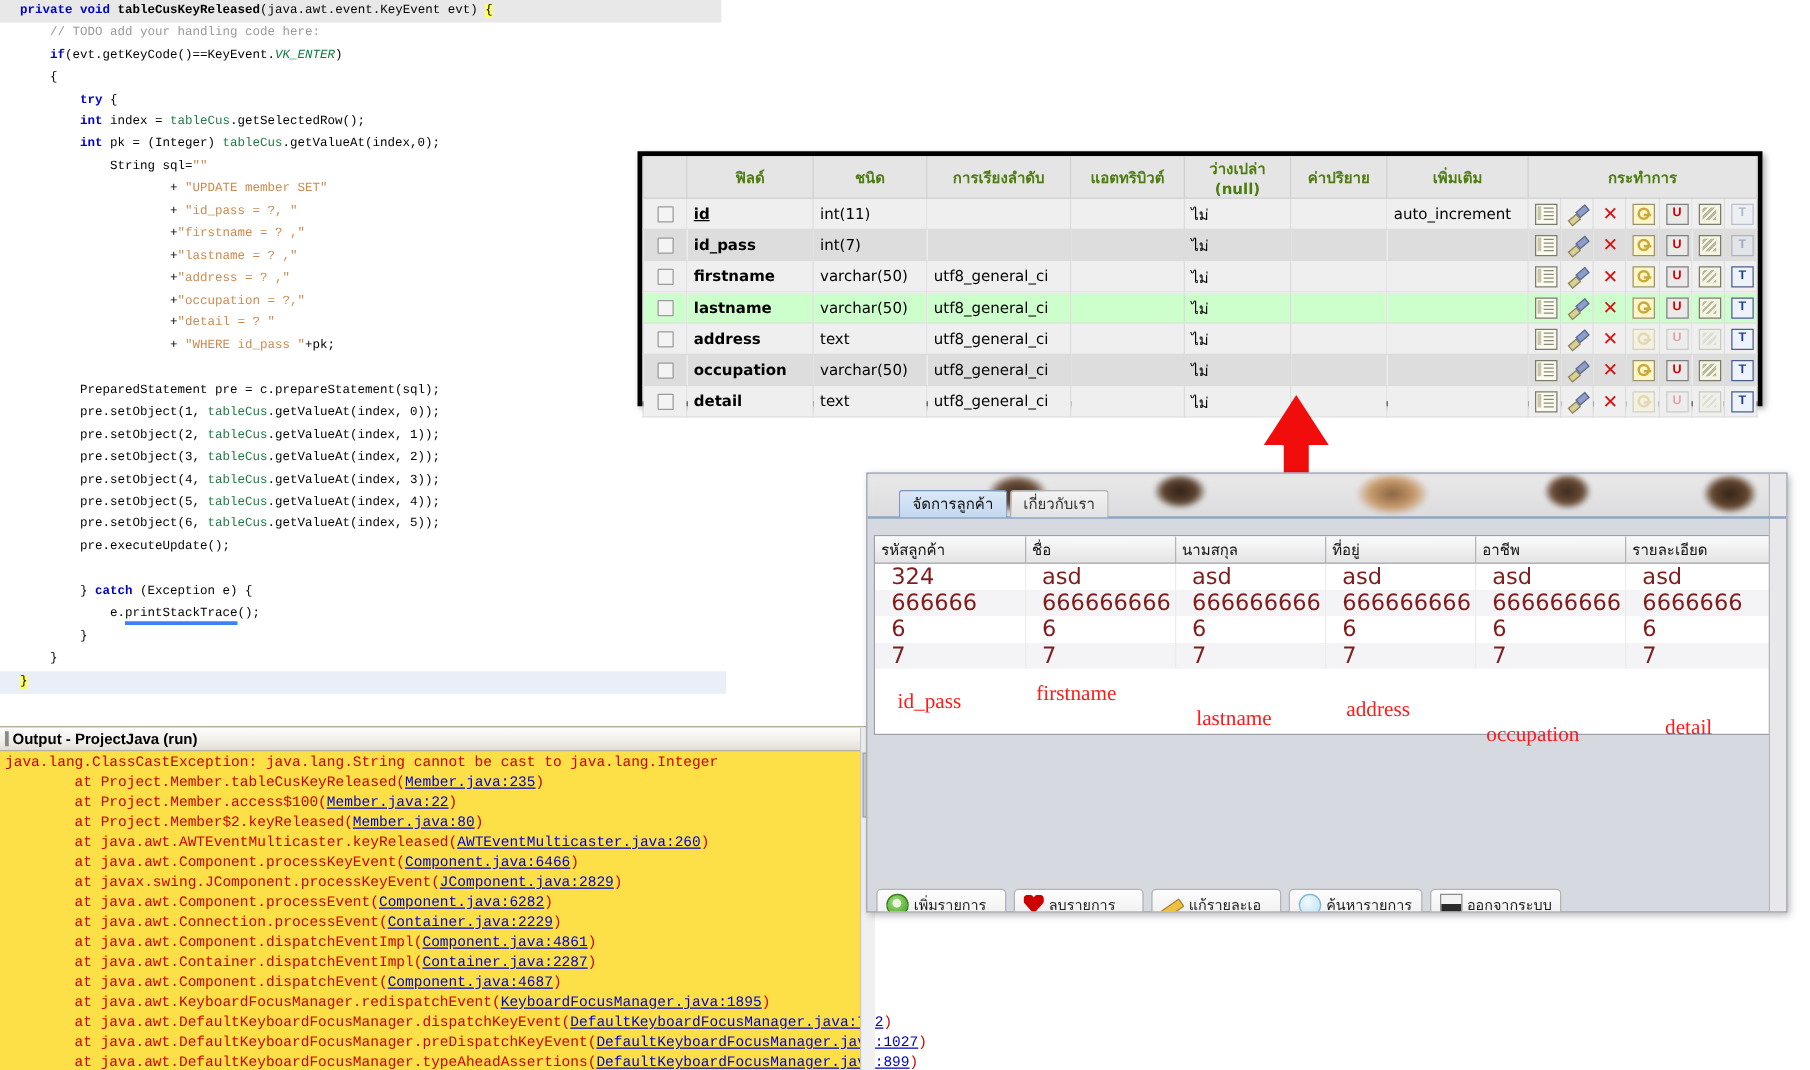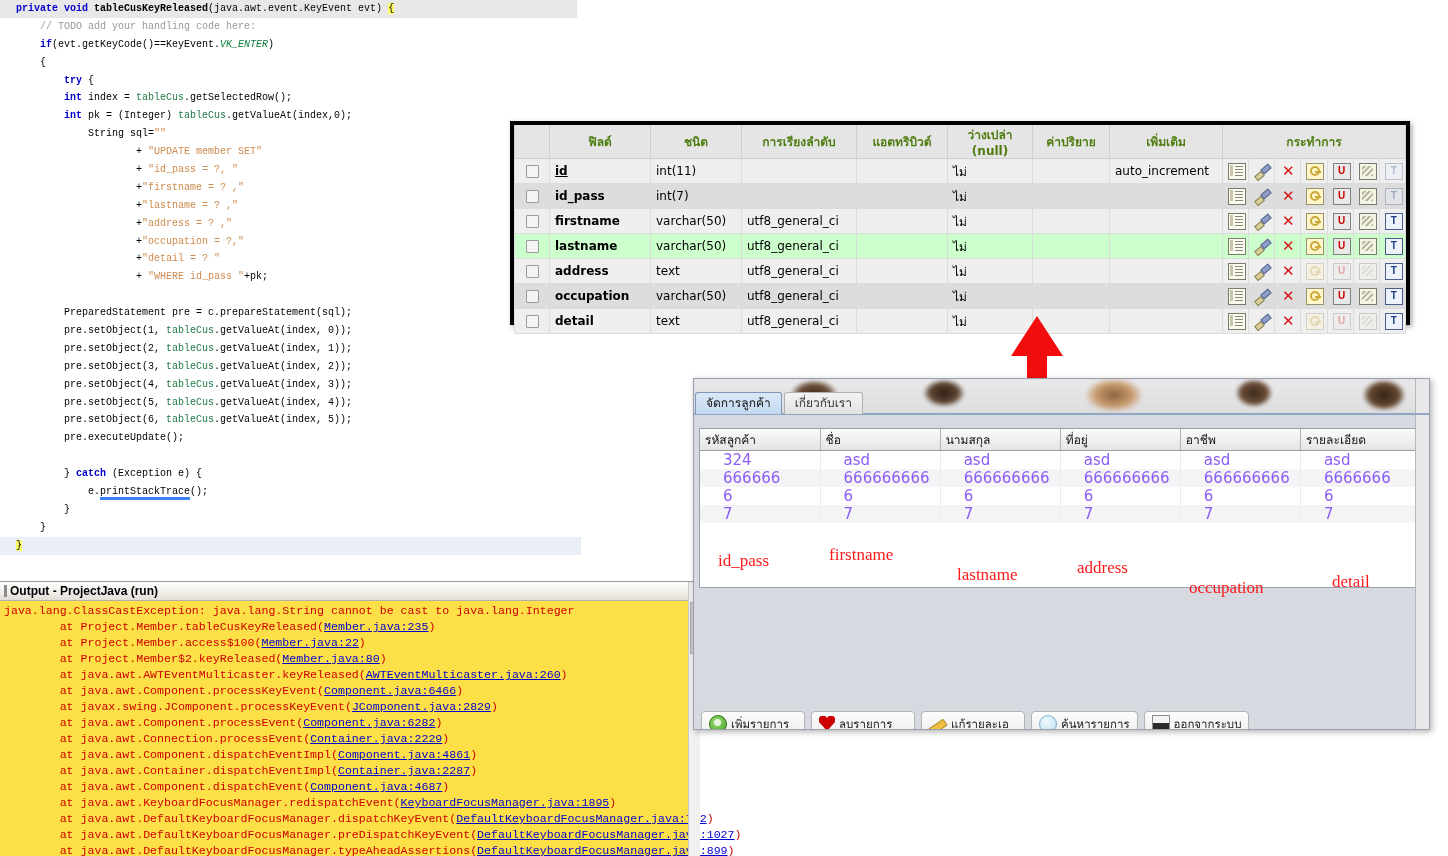--- a/index.html
+++ b/index.html
@@ -128,21 +128,21 @@
       radial-gradient(ellipse 34px 22px at 120px 16px,#3a2a20 0%,#6b4e38 45%,rgba(214,214,214,0) 72%),
       radial-gradient(ellipse 30px 20px at 250px 14px,#2e2018 0%,#5d4430 45%,rgba(214,214,214,0) 72%),
       radial-gradient(ellipse 40px 24px at 420px 16px,#8a6340 0%,#c79a6c 45%,rgba(214,214,214,0) 74%),
       radial-gradient(ellipse 26px 20px at 560px 14px,#3b2a1e 0%,#6a4c36 48%,rgba(214,214,214,0) 74%),
       radial-gradient(ellipse 30px 22px at 690px 16px,#33241a 0%,#63462f 48%,rgba(214,214,214,0) 74%),
       linear-gradient(to bottom,#e9e9ea,#dcdcde);
     filter:blur(1.6px);
   }
   #swingTabs{
     position:absolute;left:0;top:12px;width:100%;height:23px;
-    display:flex;align-items:flex-end;padding-left:1px;box-sizing:border-box;
+    display:flex;align-items:flex-end;padding-left:25px;box-sizing:border-box;
     z-index:3;
   }
   .swing-tab{
     height:21px;line-height:21px;padding:0 10px;font-size:12px;color:#111;
     border:1px solid #9aa5b5;border-bottom:none;
     border-radius:3px 3px 0 0;margin-right:2px;
     font-family:"DejaVu Sans","Liberation Sans",sans-serif;
   }
   .swing-tab.active{background:linear-gradient(to bottom,#dbe8f7,#c2d8f0);border-color:#7e97b8;}
   .swing-tab.inactive{background:linear-gradient(to bottom,#f3f3f3,#e2e2e2);border-color:#b1b1b1;color:#333;}
@@ -158,21 +158,21 @@
     border:1px solid #9aa0ad;background:#ffffff;box-sizing:border-box;overflow:hidden;
   }
   #swingTable{border-collapse:collapse;width:100%;table-layout:fixed;}
   #swingTable th{
     background:linear-gradient(to bottom,#fbfbfb,#e4e4e6);
     border-right:1px solid #b4b4b8;border-bottom:1px solid #9d9da2;
     font-weight:normal;font-size:12px;color:#111;height:21px;text-align:left;
     padding:0 5px;font-family:"DejaVu Sans","Liberation Sans",sans-serif;
   }
   #swingTable td{
-    font-size:15px;color:#8b5cf6;height:15px;padding:0 23px;
+    font-size:18px;color:#7f1d1d;height:15px;padding:0 13px;
     font-family:"DejaVu Sans","Liberation Sans",sans-serif;
     border-right:1px solid #ececec;white-space:nowrap;overflow:hidden;
   }
   #swingTable tr.r-odd td{background:#ffffff;}
   #swingTable tr.r-even td{background:#f4f4f6;}
   #annot{position:absolute;left:0;top:120px;width:100%;height:96px;}
   .annot-lbl{
     position:absolute;color:#ff1a1a;font-size:17px;
     font-family:"Liberation Serif","DejaVu Serif",serif;white-space:nowrap;
   }

